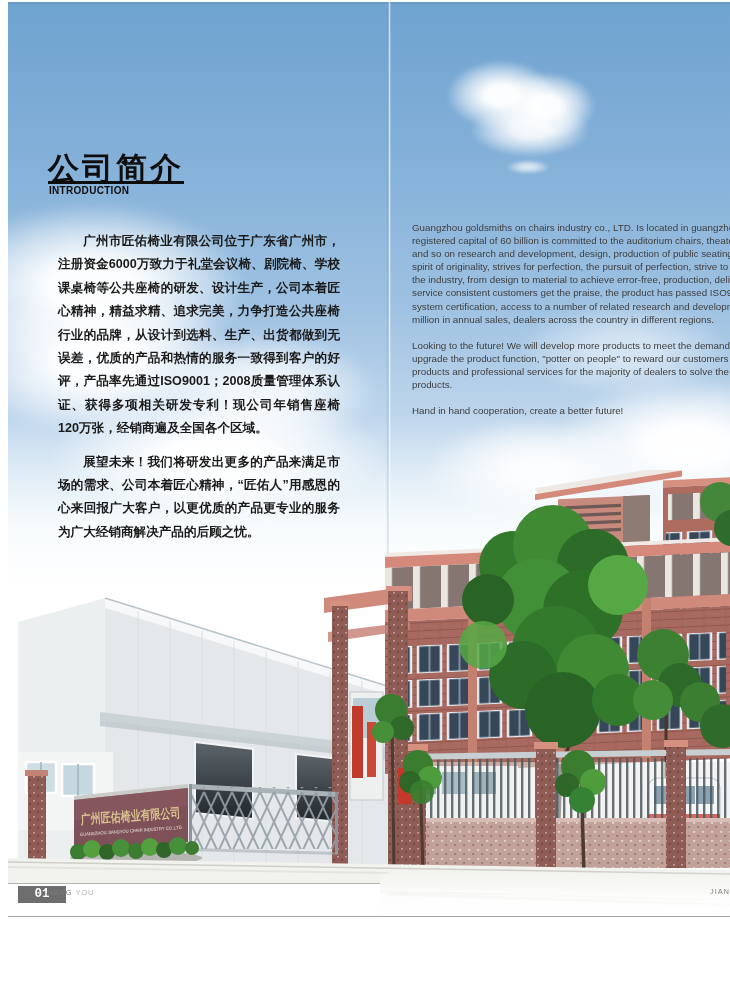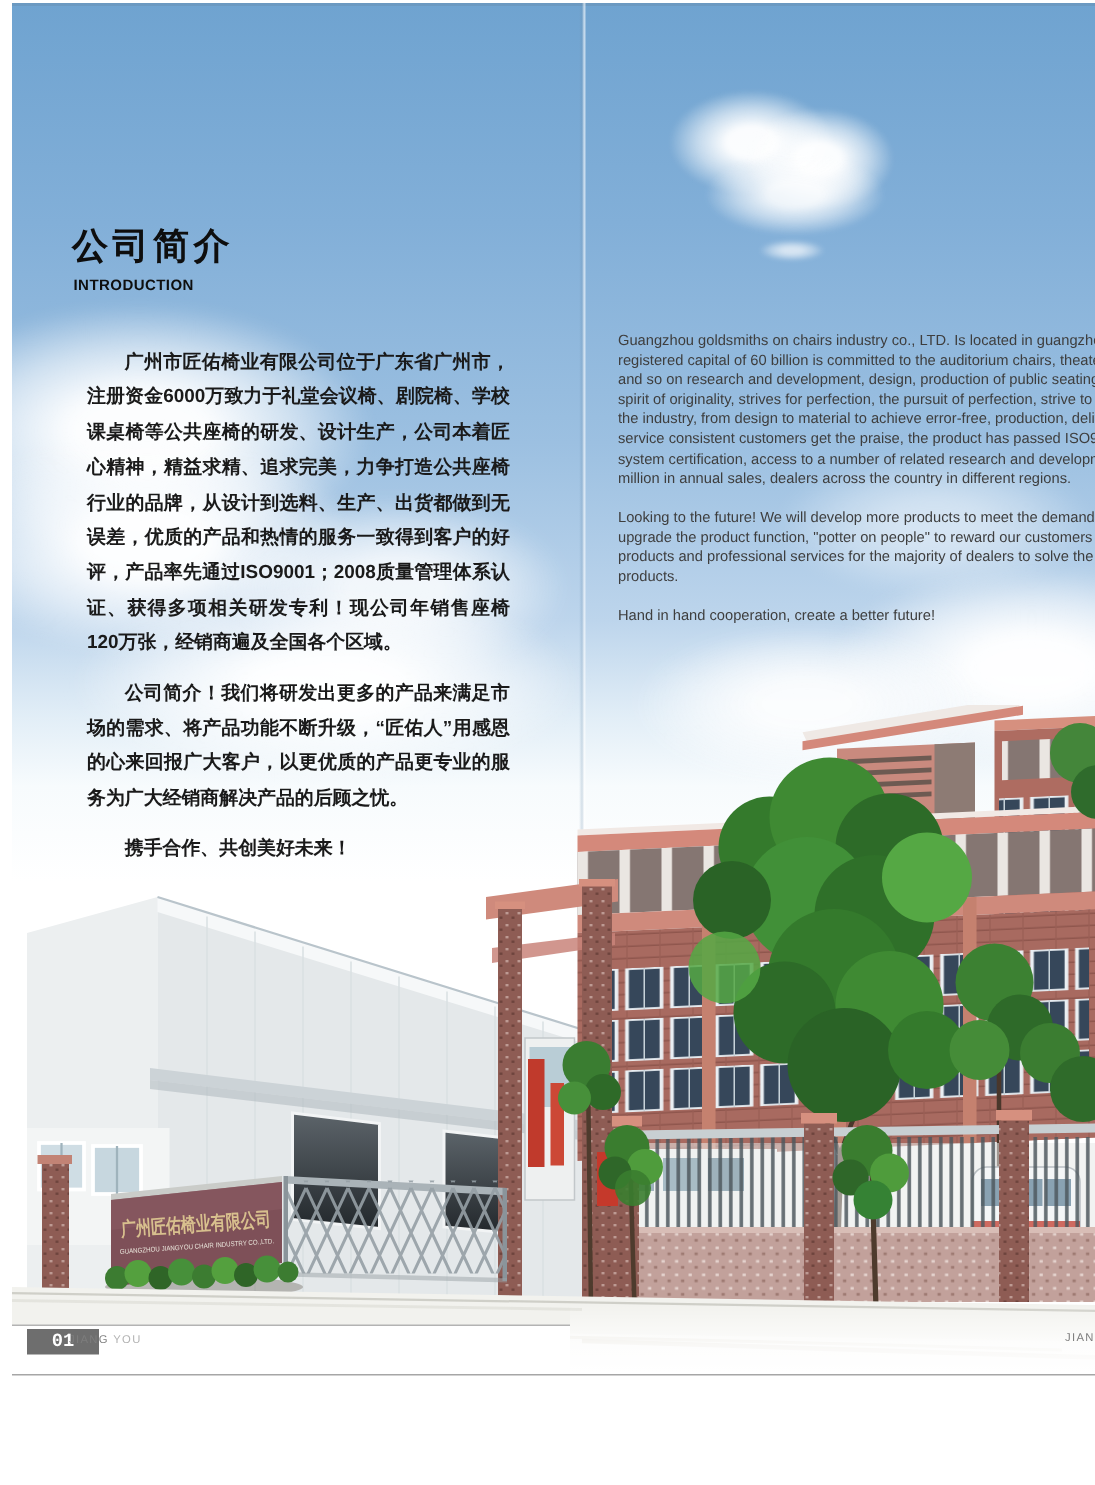--- a/index.html
+++ b/index.html
@@ -11,21 +11,21 @@
   .spread{
     position:absolute;left:8px;top:2px;width:722px;height:916px;overflow:hidden;
     background:linear-gradient(180deg,#6fa3d0 0%,#82afd8 16%,#9cc0e1 32%,#bdd5ec 45%,#e2eef7 52%,#f7fbfd 57%,#ffffff 64%,#ffffff 100%);
   }
   .cloud{position:absolute;border-radius:50%;
     background:radial-gradient(closest-side,rgba(255,255,255,0.97) 30%,rgba(255,255,255,0.55) 65%,rgba(255,255,255,0) 100%);
     filter:blur(5px);}
   .cloud.crisp{filter:blur(1.5px);}
   .seam{position:absolute;left:378px;top:0;width:5px;height:916px;
     background:linear-gradient(90deg,rgba(110,145,175,0) 0%,rgba(110,145,175,0.28) 40%,rgba(255,255,255,0.65) 70%,rgba(255,255,255,0) 100%);}
-  .title-cn{position:absolute;left:40px;top:146px;font-size:24px;font-weight:bold;color:#0e0e0e;letter-spacing:3px;}
+  .title-cn{position:absolute;left:40px;top:146px;font-size:31px;font-weight:bold;color:#0e0e0e;letter-spacing:3px;text-decoration:underline;}
   .title-en{position:absolute;left:41px;top:183px;font-size:10px;font-weight:bold;color:#0e0e0e;letter-spacing:0.3px;}
   .cn-text{position:absolute;left:40px;top:218px;width:302px;font-size:12.6px;font-weight:bold;
     color:#1a1a1a;line-height:23.4px;text-align:justify;}
   .cn-text p{margin:10px;text-indent:2em;}
   .en-text{position:absolute;left:404px;top:219px;width:462px;font-size:9.8px;color:#3e3e3e;line-height:13.1px;}
   .en-text p{margin:0 0 13px 0;}
   .photo-svg{position:absolute;left:0;top:468px;width:722px;height:448px;}
   .footer-line-left{position:absolute;left:0;top:881px;width:372px;height:1px;background:#b3b3b3;}
   .footer-white-left{position:absolute;left:0;top:882px;width:372px;height:34px;background:#ffffff;}
   .photo-fade-right{position:absolute;left:372px;top:868px;width:350px;height:48px;
@@ -56,22 +56,21 @@
   <div class="cloud" style="left:510px;top:300px;width:210px;height:95px;opacity:.5;"></div>
   <div class="cloud" style="left:545px;top:375px;width:270px;height:135px;"></div>
   <div class="cloud" style="left:415px;top:415px;width:230px;height:105px;opacity:.9;"></div>
 
   <div class="seam"></div>
 
   <div class="title-cn">公司简介</div>
   <div class="title-en">INTRODUCTION</div>
   <div class="cn-text">
     <p>广州市匠佑椅业有限公司位于广东省广州市，注册资金6000万致力于礼堂会议椅、剧院椅、学校课桌椅等公共座椅的研发、设计生产，公司本着匠心精神，精益求精、追求完美，力争打造公共座椅行业的品牌，从设计到选料、生产、出货都做到无误差，优质的产品和热情的服务一致得到客户的好评，产品率先通过ISO9001；2008质量管理体系认证、获得多项相关研发专利！现公司年销售座椅120万张，经销商遍及全国各个区域。</p>
-    <p>公司简介！我们将研发出更多的产品来满足市场的需求、将产品功能不断升级，“匠佑人”用感恩的心来回报广大客户，以更优质的产品更专业的服务为广大经销商解决产品的后顾之忧。</p>
-    <p>携手合作、共创美好未来！</p>
+    <p>展望未来！我们将研发出更多的产品来满足市场的需求、公司本着匠心精神，“匠佑人”用感恩的心来回报广大客户，以更优质的产品更专业的服务为广大经销商解决产品的后顾之忧。</p>
   </div>
 
   <div class="en-text">
     <p>Guangzhou goldsmiths on chairs industry co., LTD. Is located in guangzhou city, guangdong province, the registered capital of 60 billion is committed to the auditorium chairs, theater chair, school desks and chairs and so on research and development, design, production of public seating, the company in line with the spirit of originality, strives for perfection, the pursuit of perfection, strive to build public seating the brand of the industry, from design to material to achieve error-free, production, delivery, quality products and warm service consistent customers get the praise, the product has passed ISO9001; 2008 quality management system certification, access to a number of related research and development of patent! Now seat 1.2 million in annual sales, dealers across the country in different regions.</p>
     <p>Looking to the future! We will develop more products to meet the demand of the market, continuously upgrade the product function, "potter on people" to reward our customers with gratitude, with more quality products and professional services for the majority of dealers to solve the trouble back at home of products.</p>
     <p>Hand in hand cooperation, create a better future!</p>
   </div>
 
   <svg class="photo-svg" viewBox="0 0 722 448" xmlns="http://www.w3.org/2000/svg">
     <defs>

